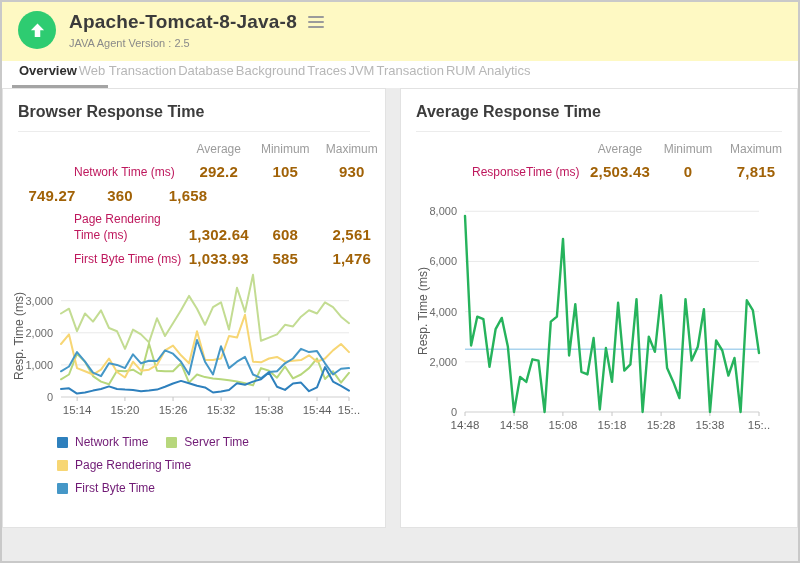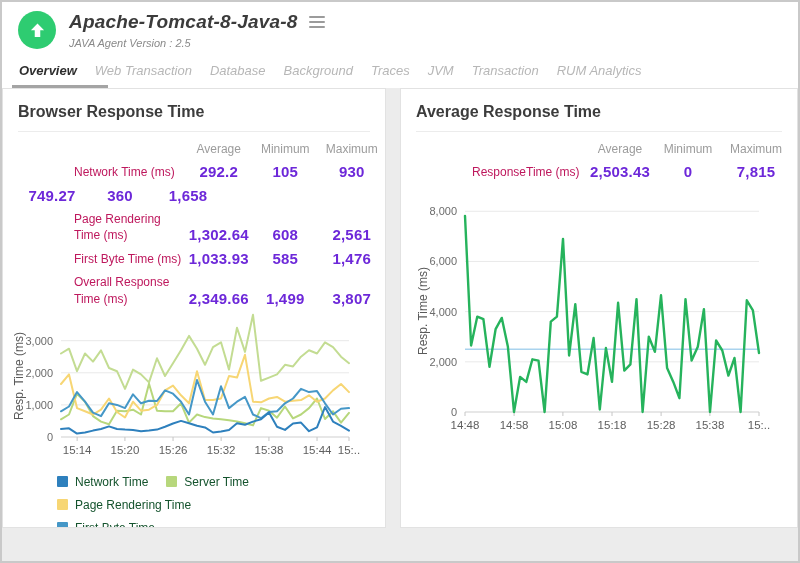--- a/index.html
+++ b/index.html
@@ -3,61 +3,61 @@
 <meta charset="utf-8">
 <style>
   html,body{margin:0;padding:0;background:#fff;}
   *{box-sizing:border-box;}
   .frame{
     position:relative;width:800px;height:563px;
     border:2px solid #c9c9c9;background:#ececec;overflow:hidden;
     font-family:"Liberation Sans",sans-serif;
   }
   
-  .header-wrap{background:#ffffff;font-style:italic;}
+  .header-wrap{background:#fef9c3;}
   .app-header{display:flex;align-items:flex-start;padding:9px 16px 0 16px;}
   .status-badge{
     width:38px;height:38px;border-radius:50%;
     display:flex;align-items:center;justify-content:center;flex:0 0 38px;
   }
   .title-block{margin-left:13px;}
   .title-row{display:flex;align-items:center;gap:11px;}
   .page-title{margin:0;font-size:19px;font-weight:700;color:#3b3b3b;letter-spacing:.2px;}
   .menu-icon{display:flex;flex-direction:column;gap:3px;cursor:pointer;padding:2px 0;}
   .menu-icon span{display:block;width:16px;height:2px;background:#9b9b9b;border-radius:1px;}
   .subtitle{font-size:11px;color:#8a8a8a;margin-top:4px;}
   
-  .tabs{display:flex;gap:16px;padding:0 16px;margin-top:12px;background:#fff;}
+  .tabs{display:flex;padding:0 16px;margin-top:12px;background:#fff;}
   .tab{font-size:13px;color:#b7b7b7;padding:2px 1px 10px 1px;position:relative;cursor:pointer;white-space:nowrap;}
   .tab.active{color:#2e2e2e;font-weight:700;}
   .tab.active::after{content:"";position:absolute;left:-6px;bottom:0;width:96px;height:3px;background:#a4a4a4;}
   
   .content{display:flex;gap:14px;padding:0;}
   .panel{background:#fff;border:1px solid #e2e2e2;height:440px;overflow:hidden;position:relative;}
   .panel-left{width:384px;flex:0 0 384px;}
   .panel-right{flex:1;}
   .panel-title{margin:14px 15px 0 15px;font-size:16px;font-weight:700;color:#3c3c3c;}
   .panel-divider{border:none;border-top:1px solid #ececec;margin:10px 15px 0 15px;}
   
   .stats-table{margin:0 0 0 15px;}
   .trow{display:flex;align-items:flex-end;margin-top:7px;}
   .trow.thead{margin-top:10px;}
   .tlabel{width:170px;padding-left:56px;font-size:12px;color:#be185d;line-height:1.35;}
-  .tval{width:68px;text-align:center;font-size:15px;color:#6d28d9;font-weight:700;white-space:nowrap;letter-spacing:.2px;}
+  .tval{width:68px;text-align:center;font-size:15px;color:#a16207;font-weight:700;white-space:nowrap;letter-spacing:.2px;}
   .thead .tval{font-size:12px;color:#9c9c9c;font-weight:400;letter-spacing:0;}
   
   .chart-svg{display:block;overflow:hidden;}
   .chart-left{margin:0 0 0 6px;}
   .chart-right{margin:20px 0 0 6px;}
   svg text{font-family:"Liberation Sans",sans-serif;}
   
   .legend{display:flex;flex-wrap:wrap;width:268px;margin:8px 0 0 54px;}
   .legend-item{display:flex;align-items:center;margin:0 18px 9px 0;cursor:pointer;}
   .legend-swatch{width:11px;height:11px;border-radius:1px;margin-right:7px;flex:0 0 11px;}
-  .legend-label{font-size:12px;color:#14532d;white-space:nowrap;}
+  .legend-label{font-size:12px;color:#701a75;white-space:nowrap;}
 </style>
 </head>
 <body>
 
 <div class="frame">
   <div class="header-wrap">
     <div class="app-header">
       <div class="status-badge" id="status-badge" style="background: rgb(46, 204, 113);">
         <svg width="17" height="17" viewBox="0 0 16 16">
           <path d="M8 1.5 L14.2 7.8 H10.6 V14 H5.4 V7.8 H1.8 Z" fill="#ffffff"></path>
@@ -113,26 +113,20 @@
             <div class="tlabel">Page Rendering Time (ms)</div>
             <div class="tval">1,302.64</div>
             <div class="tval">608</div>
             <div class="tval">2,561</div>
           </div>
           <div class="trow">
             <div class="tlabel">First Byte Time (ms)</div>
             <div class="tval">1,033.93</div>
             <div class="tval">585</div>
             <div class="tval">1,476</div>
-          </div>
-          <div class="trow">
-            <div class="tlabel">Overall Response Time (ms)</div>
-            <div class="tval">2,349.66</div>
-            <div class="tval">1,499</div>
-            <div class="tval">3,807</div>
           </div>
         </div>
       <svg class="chart-svg chart-left" width="356" height="160">
           <line x1="52" y1="130" x2="340" y2="130" stroke="#cfcfcf" stroke-width="1"></line>
           <text x="44" y="134" text-anchor="end" font-size="11" fill="#6b6b6b">0</text>
           <line x1="52" y1="97.89473684210526" x2="340" y2="97.89473684210526" stroke="#e9e9e9" stroke-width="1"></line>
           <text x="44" y="101.89473684210526" text-anchor="end" font-size="11" fill="#6b6b6b">1,000</text>
           <line x1="52" y1="65.78947368421053" x2="340" y2="65.78947368421053" stroke="#e9e9e9" stroke-width="1"></line>
           <text x="44" y="69.78947368421053" text-anchor="end" font-size="11" fill="#6b6b6b">2,000</text>
           <line x1="52" y1="33.684210526315795" x2="340" y2="33.684210526315795" stroke="#e9e9e9" stroke-width="1"></line>

